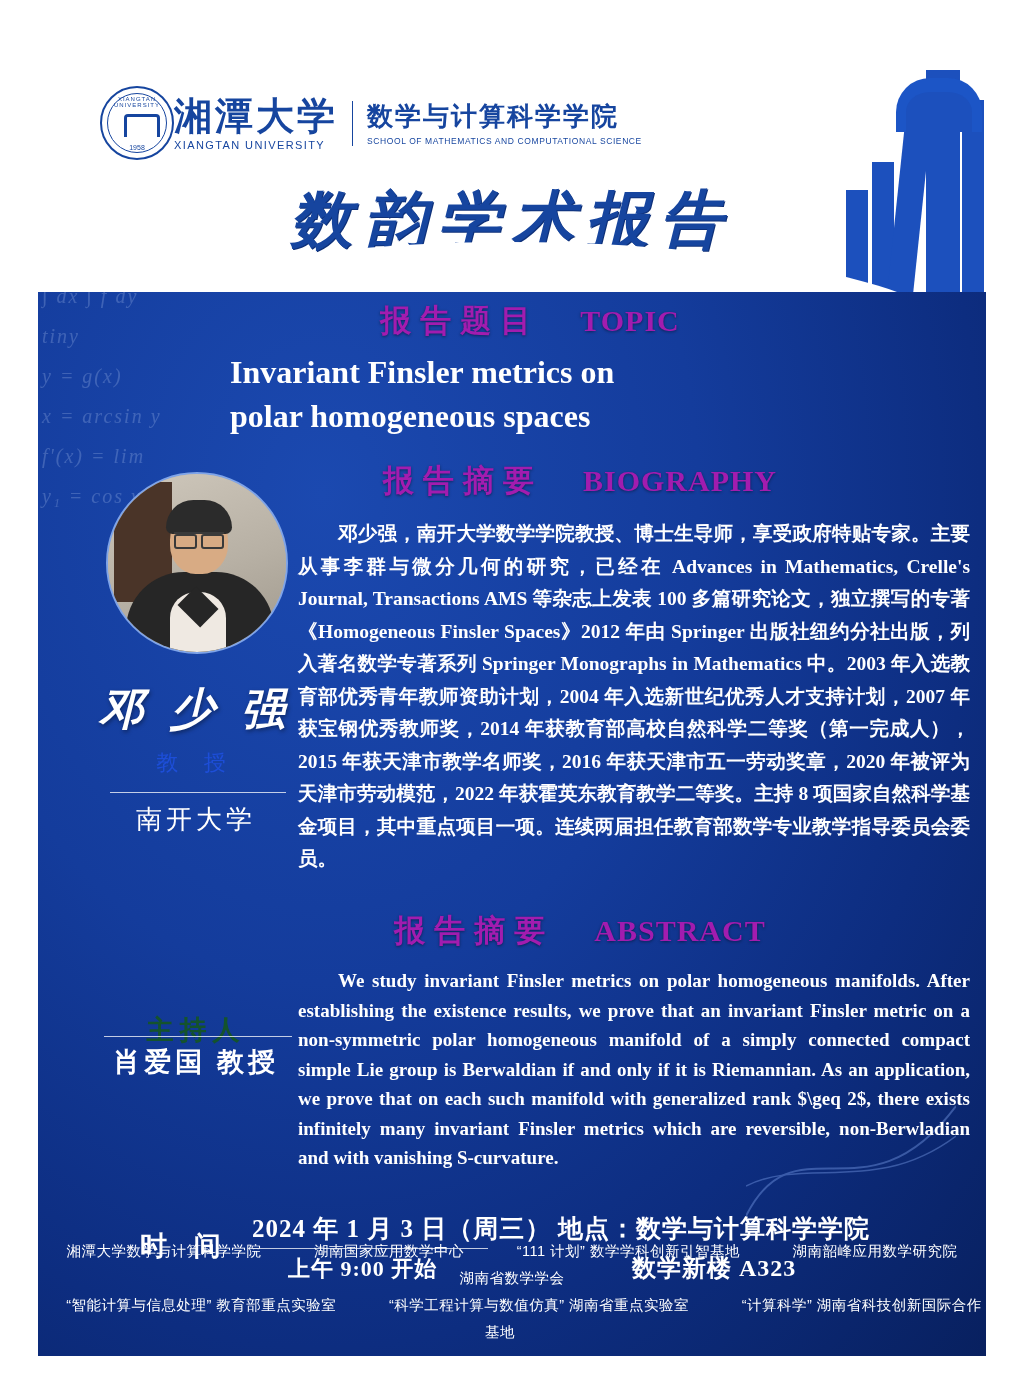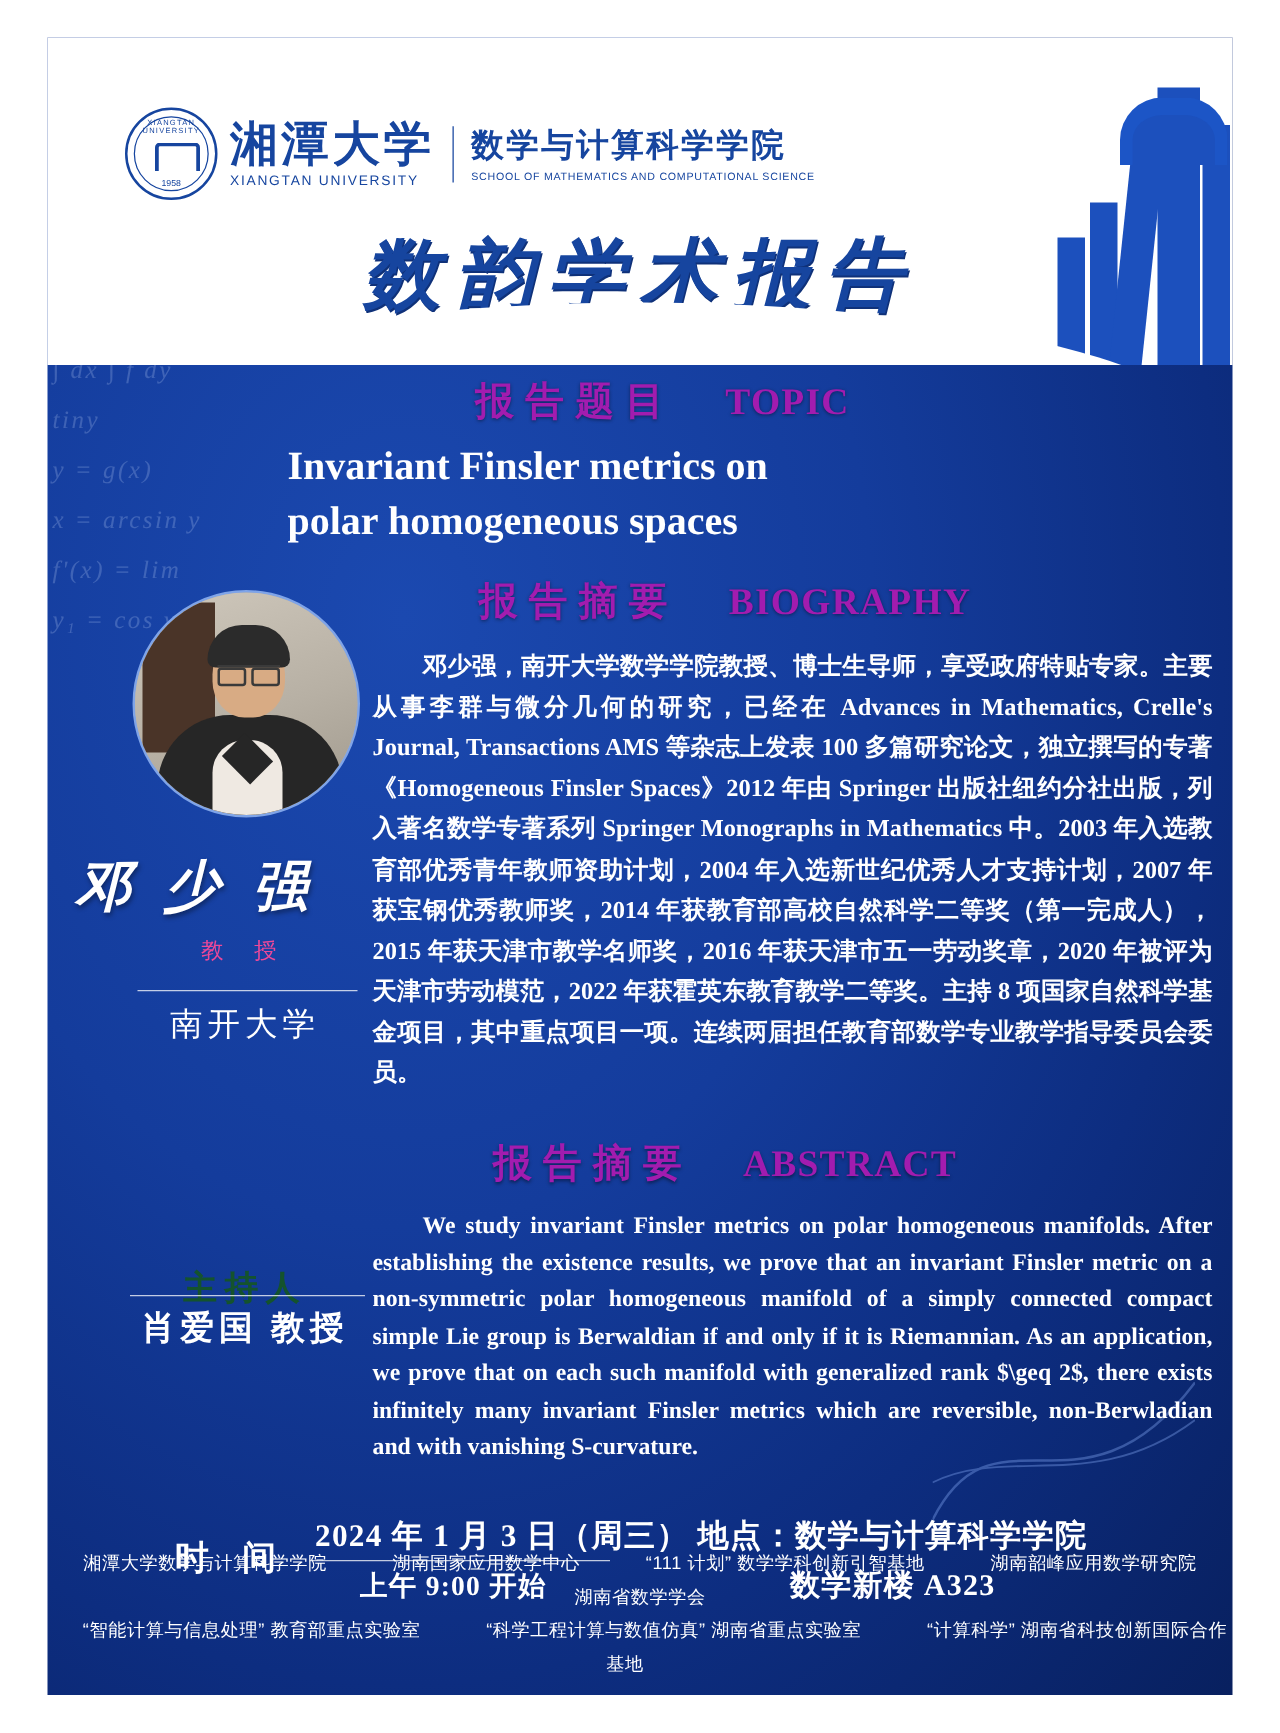--- a/index.html
+++ b/index.html
@@ -145,21 +145,20 @@
     color: #16459f;
   }
   .seal-bottom {
     position: absolute;
     left: 0; right: 0; bottom: 7px;
     text-align: center;
     font-size: 7px;
     color: #16459f;
   }
   .logo-text {
-    margin-left: 10px;
   }
   .logo-cn {
     font-family: "Liberation Serif", serif;
     font-weight: bold;
     font-size: 38px;
     color: #16459f;
     letter-spacing: 3px;
     line-height: 42px;
   }
   .logo-en {
@@ -343,39 +342,39 @@
   .portrait .collar {
     position: absolute; left: 74px; bottom: 32px; width: 32px; height: 26px;
     background: #262626;
     transform: rotate(45deg);
   }
   .speaker-name {
     position: absolute;
     left: 60px;
     top: 680px;
     width: 272px;
-    text-align: left;
+    text-align: center;
     font-family: "Liberation Serif", serif;
     font-weight: bold;
     font-style: italic;
     font-size: 44px;
     letter-spacing: 8px;
     color: #ffffff;
     text-shadow: 1px 2px 4px rgba(0,0,0,.4);
   }
   .speaker-title {
     position: absolute;
     left: 60px;
     top: 748px;
     width: 272px;
     text-align: center;
     font-family: "Liberation Serif", serif;
-    font-size: 18px;
+    font-size: 22px;
     letter-spacing: 10px;
-    color: #ec4899;
+    color: #1d4ed8;
   }
   .rule {
     position: absolute;
     height: 1px;
     background: rgba(255,255,255,.75);
   }
   .rule-speaker { left: 110px; top: 792px; width: 176px; }
   .speaker-org {
     position: absolute;
     left: 60px;

